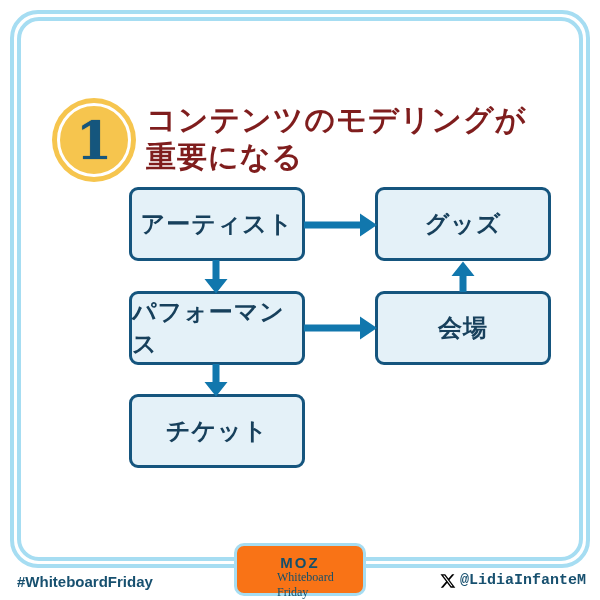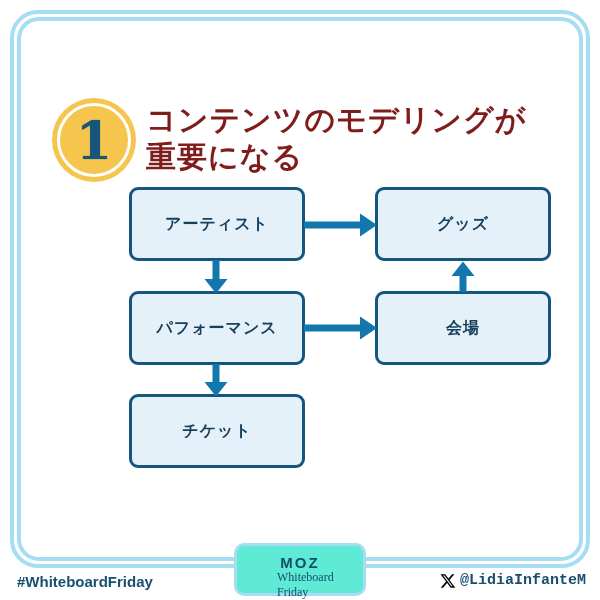--- a/index.html
+++ b/index.html
@@ -25,38 +25,38 @@
 
   
   .title { position: absolute; left: 146px; top: 101px; width: 420px;
     font-size: 30px; font-weight: bold; color: #7f1d1d; line-height: 37px;
     letter-spacing: 1px; }
 
   
   .node { position: absolute; width: 176px; height: 74px;
     background: #E4F1F8; border: 3px solid #15557E; border-radius: 9px;
     display: flex; align-items: center; justify-content: center;
-    font-size: 16px; font-weight: bold; color: #17405C; letter-spacing: 1px; }
+    font-size: 24px; font-weight: bold; color: #17405C; letter-spacing: 1px; }
   .node-artist      { left: 129px; top: 187px; }
   .node-goods       { left: 375px; top: 187px; }
   .node-performance { left: 129px; top: 291px; }
   .node-venue       { left: 375px; top: 291px; }
   .node-ticket      { left: 129px; top: 394px; }
 
   .arrows { position: absolute; left: 0; top: 0; width: 600px; height: 600px;
     pointer-events: none; }
 
   
   .hashtag { position: absolute; left: 17px; top: 573px;
     font-size: 15px; font-weight: 700; color: #17506F; }
   .handle { position: absolute; right: 14px; top: 572px;
     display: flex; align-items: center; gap: 4px;
     font-size: 15px; font-weight: 600; color: #17506F; font-family: Liberation Mono, monospace; }
   .brand-badge { position: absolute; left: 50%; top: 543px; transform: translateX(-50%);
-    width: 132px; height: 53px; background: #5eead4; border: 3px solid #A6DDF2;
+    width: 132px; height: 53px; background: #f97316; border: 3px solid #A6DDF2;
     border-radius: 10px; display: flex; flex-direction: column; align-items: center;
     justify-content: center; z-index: 5; padding-top: 16px; }
   .brand-name { font-size: 15px; font-weight: 800; letter-spacing: 2px; color: #134F6B;
     line-height: 15px; }
   .brand-sub { font-family: "Liberation Serif", serif; font-size: 12px; font-weight: 400;
     color: #134F6B; line-height: 15px; margin-left: 40px; }
   .marker-icon { margin-top: 1px; }
 </style>
 </head>
 <body>

